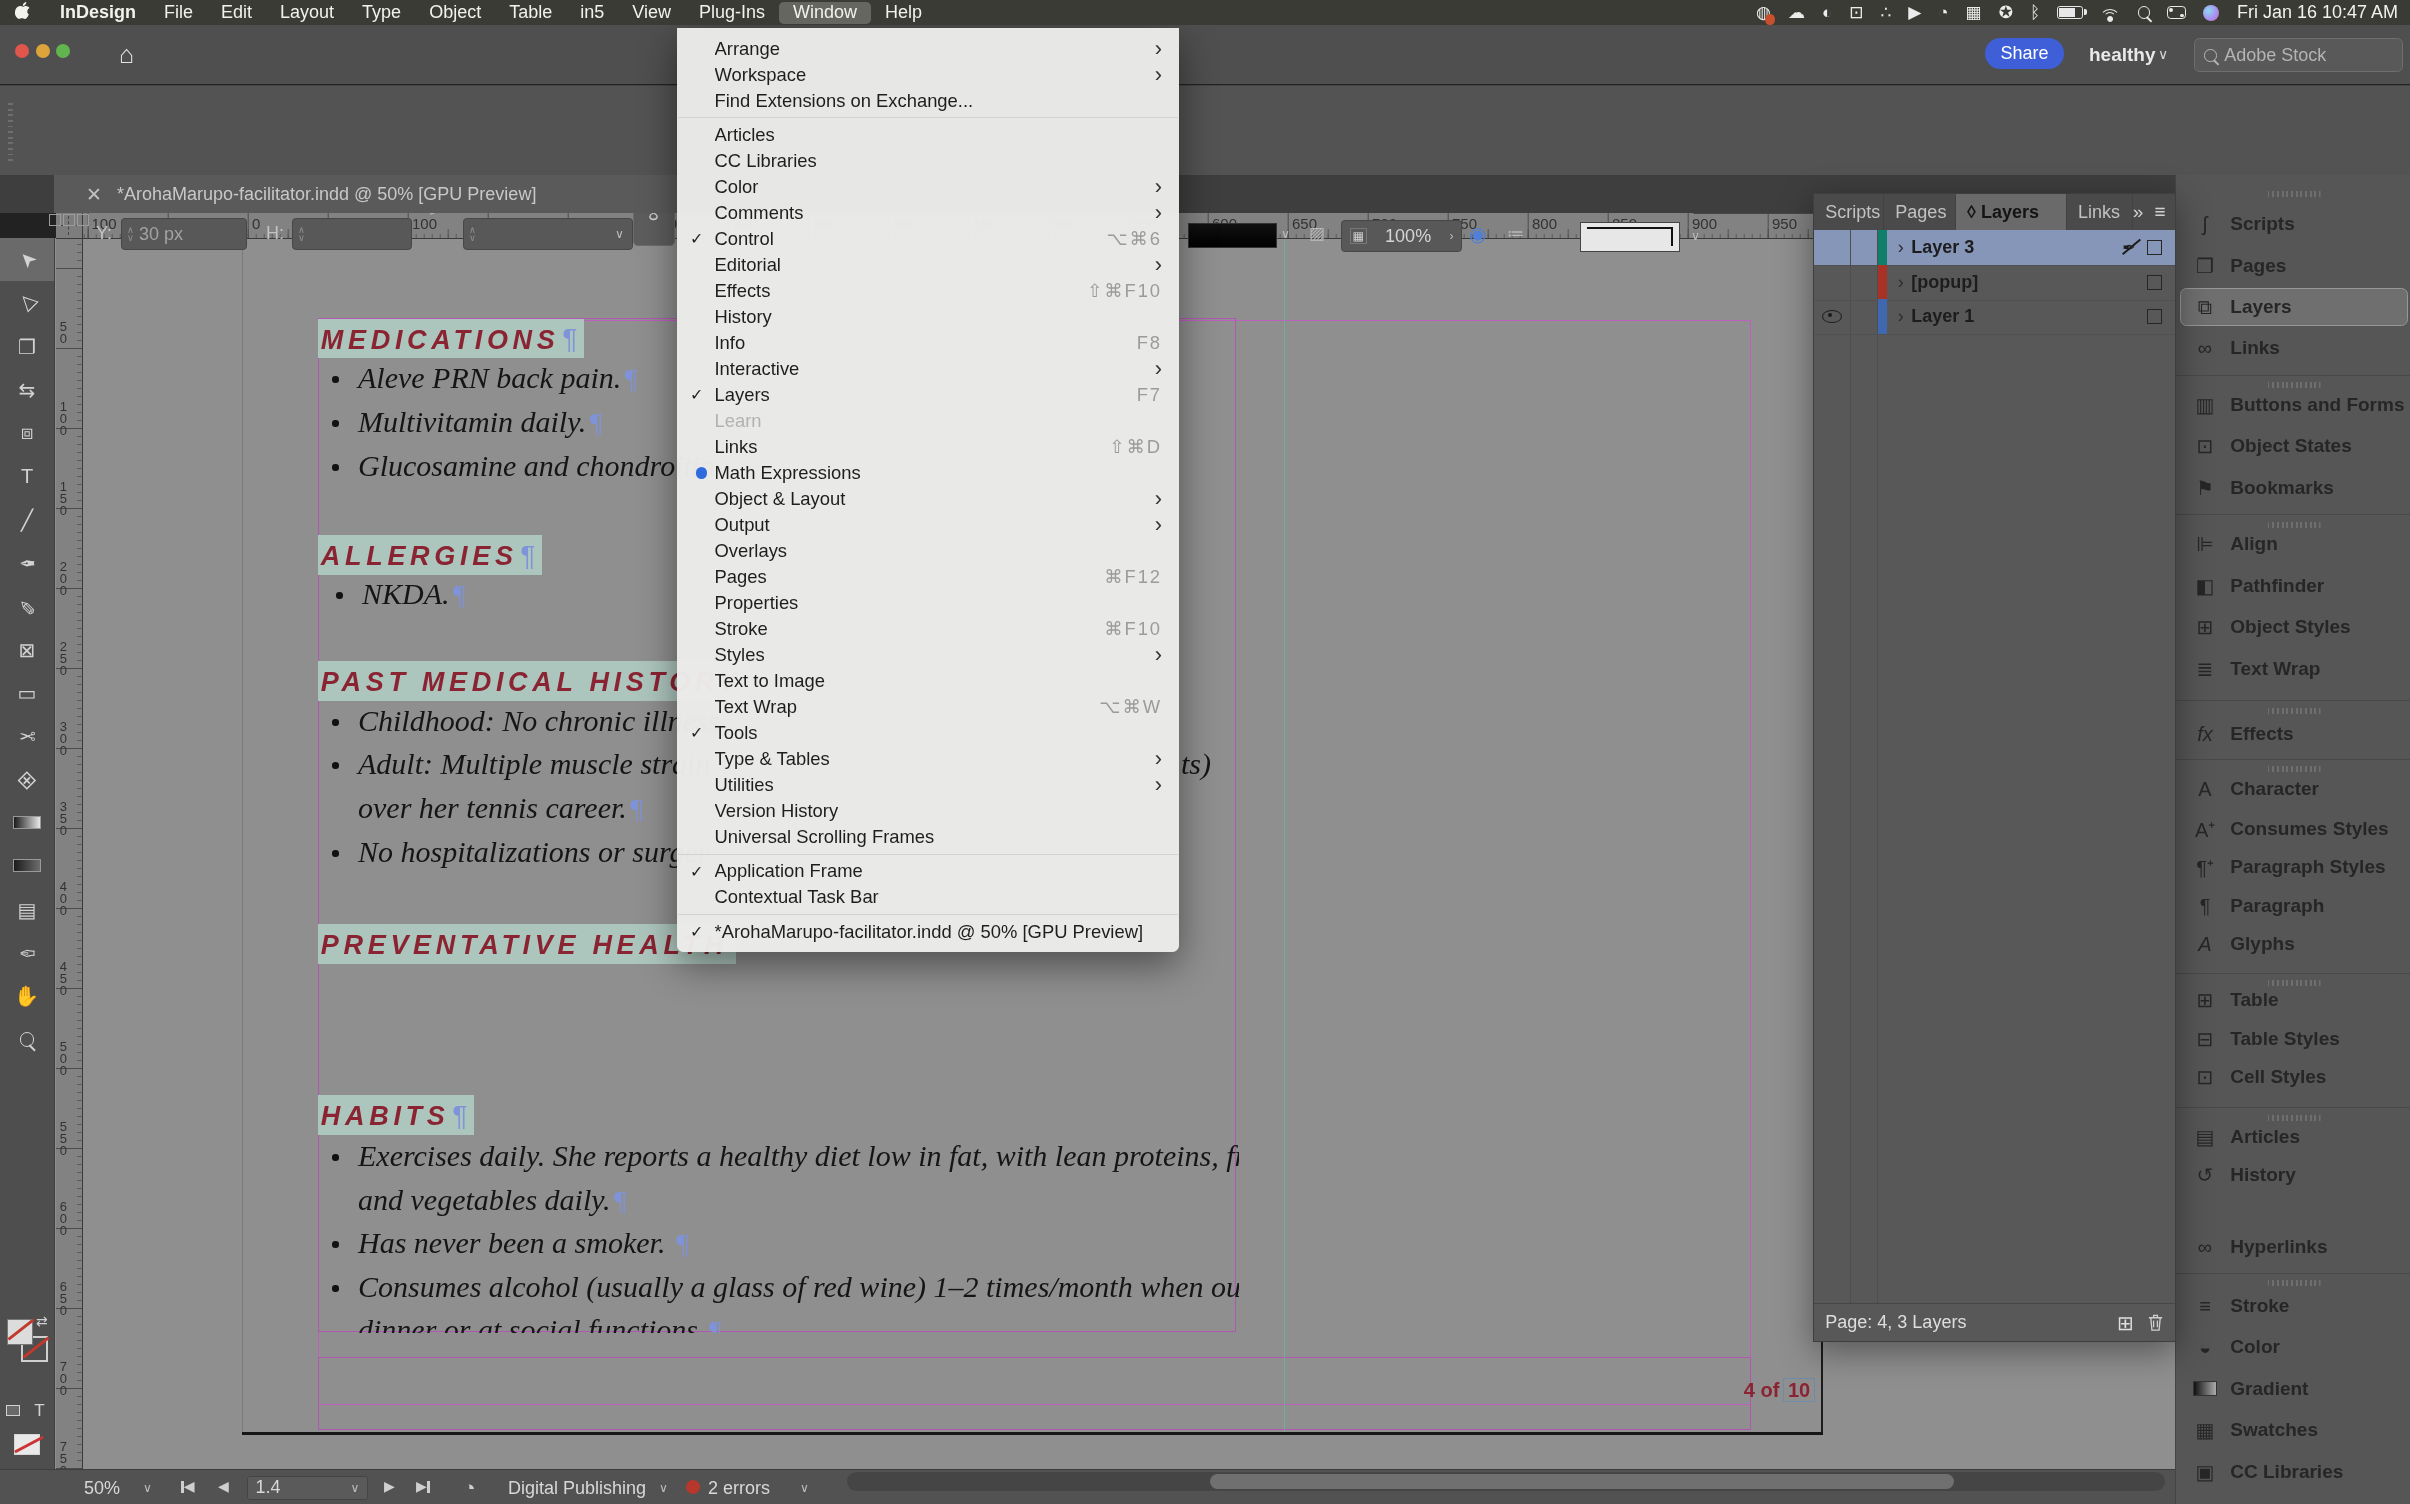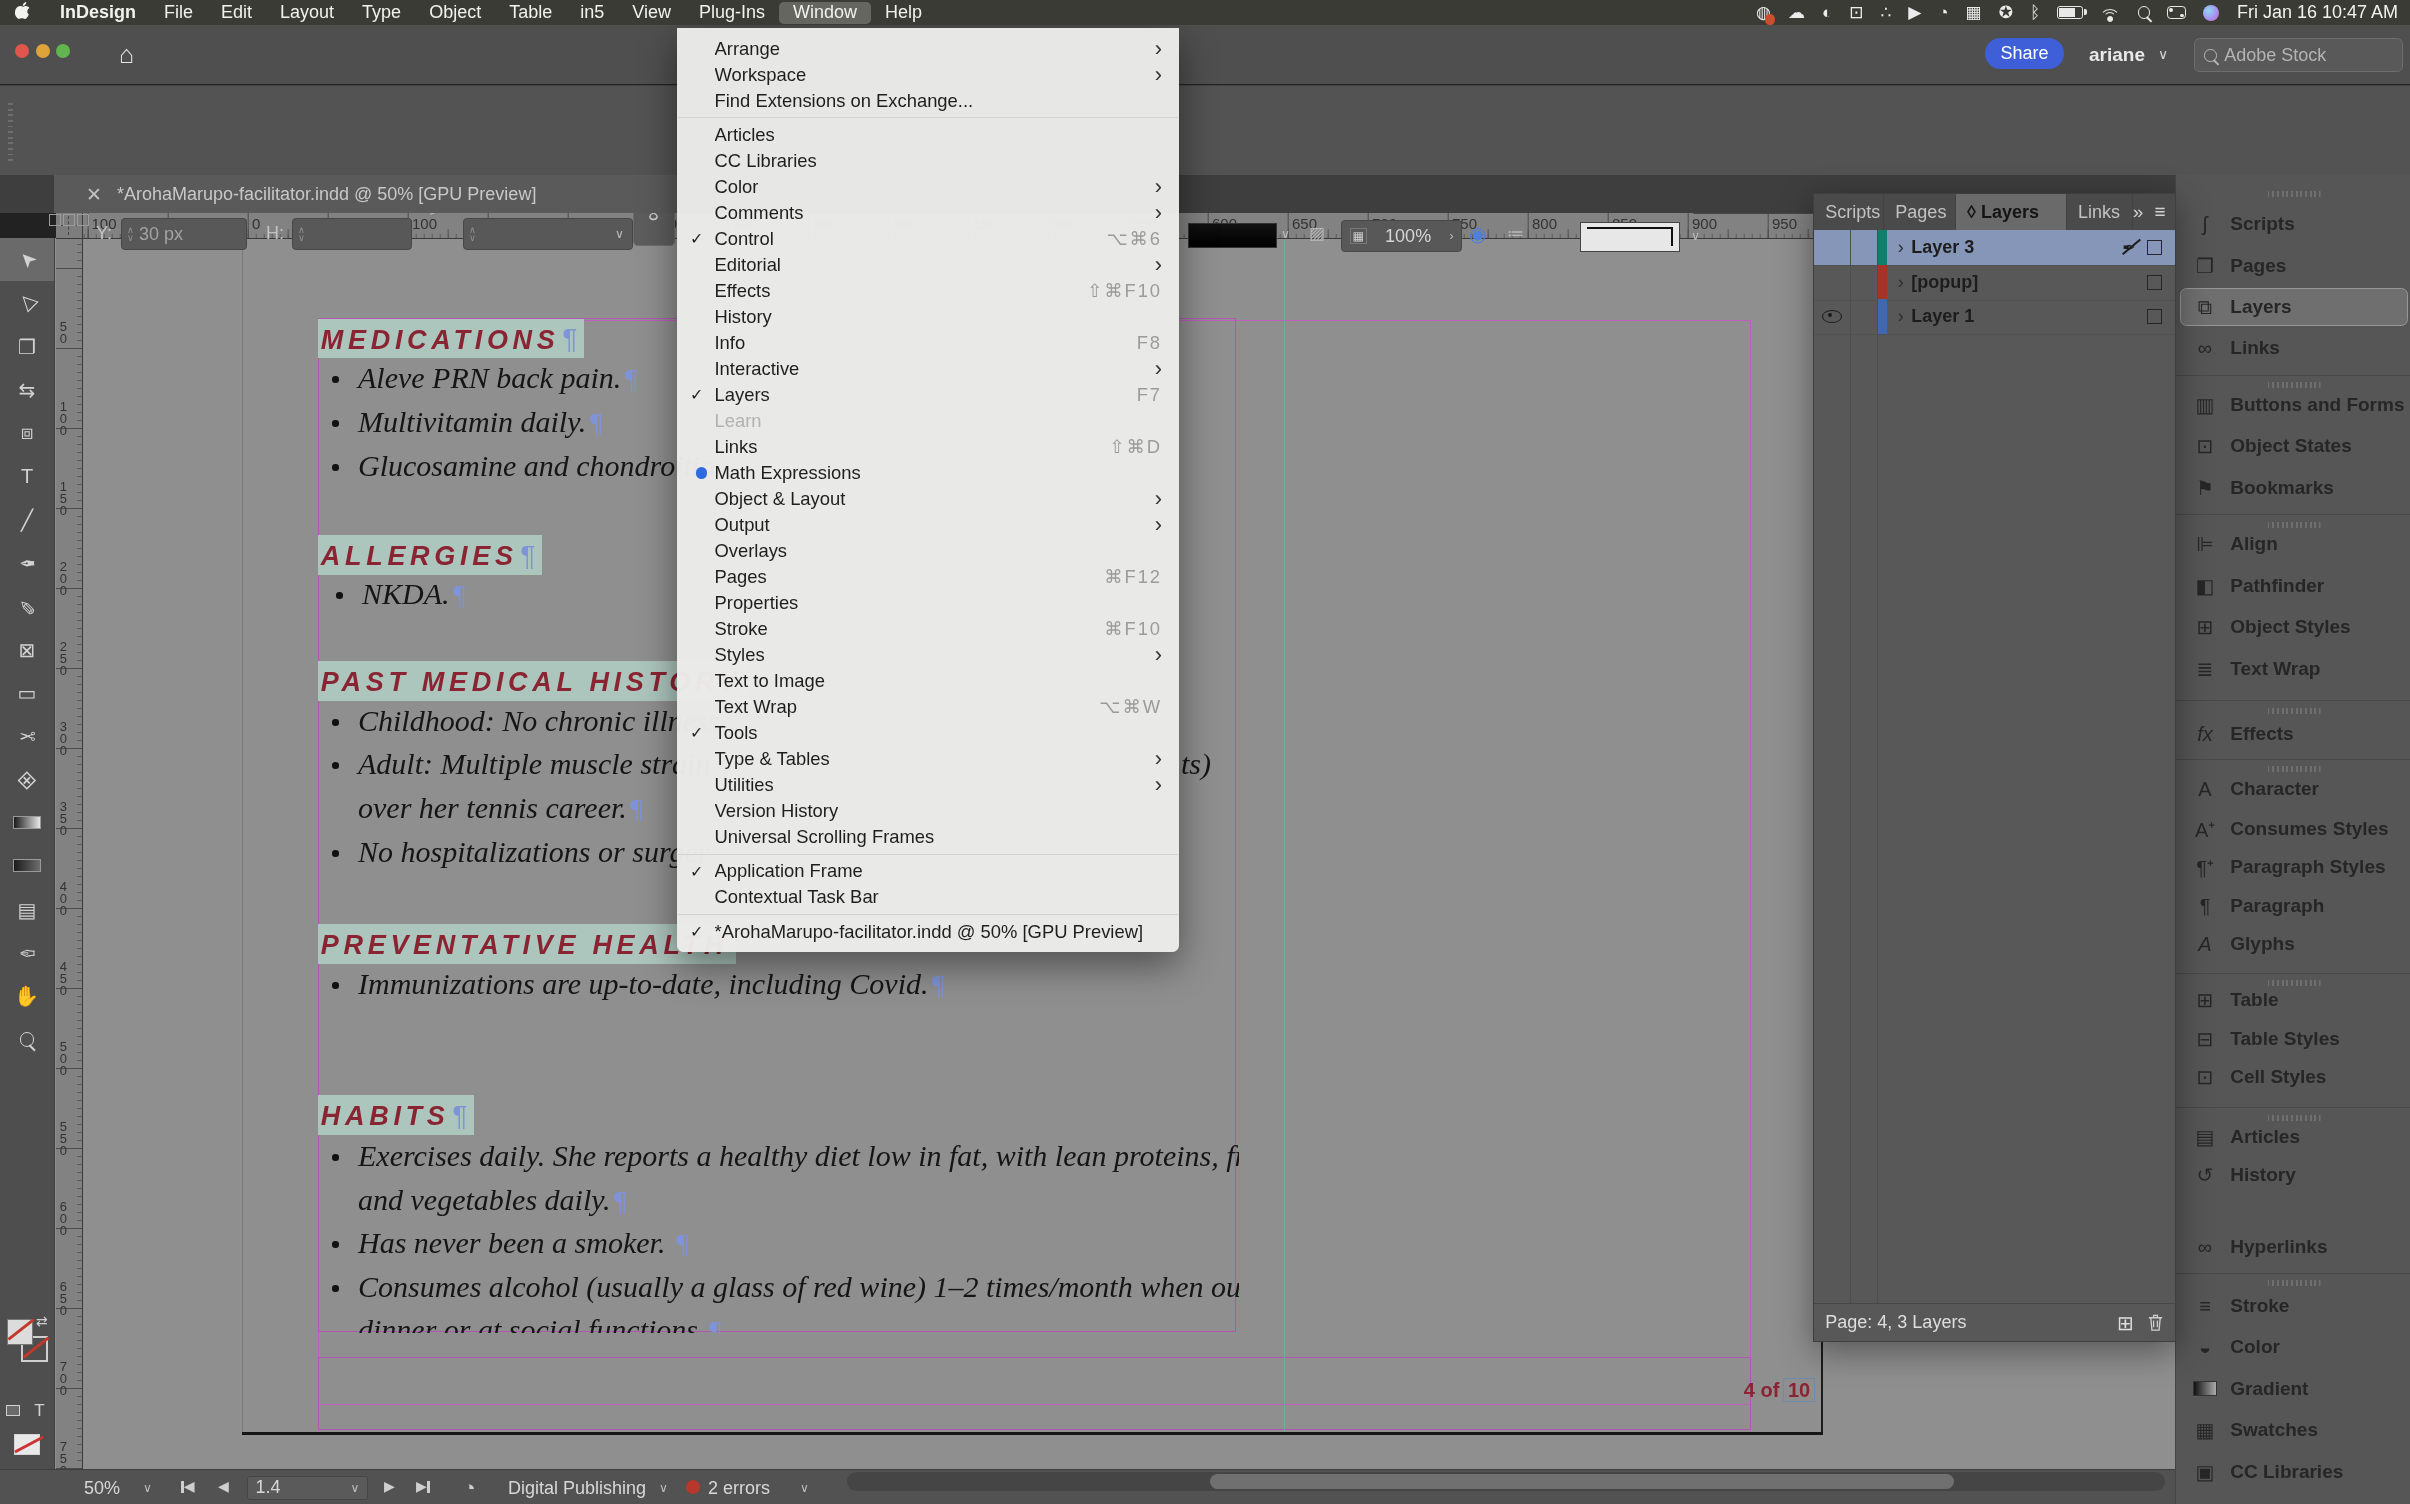--- a/index.html
+++ b/index.html
@@ -188,21 +188,20 @@
         <div class="doc-line li" style="left: 40px; top: 139px;"><span class="dot"></span><span>Glucosamine and chondroitin</span></div>
         <div class="doc-line h1" style="left: 0px; top: 228px;"><span class="hl"><b>ALLERGIES</b><span class="pil">¶</span></span></div>
         <div class="doc-line li" style="left: 44px; top: 267px;"><span class="dot"></span><span>NKDA.</span><span class="pil">¶</span></div>
         <div class="doc-line h1" style="left: 0px; top: 354px;"><span class="hl"><b>PAST MEDICAL HISTORY</b></span></div>
         <div class="doc-line li" style="left: 40px; top: 394px;"><span class="dot"></span><span>Childhood: No chronic illness</span></div>
         <div class="doc-line li" style="left: 40px; top: 437px;"><span class="dot"></span><span>Adult: Multiple muscle strain</span></div>
         <div class="doc-line frag" style="left: 863px; top: 437px;"><span>ts)</span></div>
         <div class="doc-line cont" style="left: 40px; top: 481px;"><span>over her tennis career.</span><span class="pil">¶</span></div>
         <div class="doc-line li" style="left: 40px; top: 525px;"><span class="dot"></span><span>No hospitalizations or surger</span></div>
         <div class="doc-line h1" style="left: 0px; top: 617px;"><span class="hl"><b>PREVENTATIVE HEALTH</b></span></div>
-        <div class="doc-line li" style="left: 40px; top: 657px;"><span class="dot"></span><span>Immunizations are up-to-date, including Covid.</span><span class="pil">¶</span></div>
         <div class="doc-line h1" style="left: 0px; top: 788px;"><span class="hl"><b>HABITS</b><span class="pil">¶</span></span></div>
         <div class="doc-line li" style="left: 40px; top: 829px;"><span class="dot"></span><span>Exercises daily. She reports a healthy diet low in fat, with lean proteins, fruits,</span></div>
         <div class="doc-line cont" style="left: 40px; top: 873px;"><span>and vegetables daily.</span><span class="pil">¶</span></div>
         <div class="doc-line li" style="left: 40px; top: 916px;"><span class="dot"></span><span>Has never been a smoker. </span><span class="pil">¶</span></div>
         <div class="doc-line li" style="left: 40px; top: 960px;"><span class="dot"></span><span>Consumes alcohol (usually a glass of red wine) 1–2 times/month when out for</span></div>
         <div class="doc-line cont" style="left: 40px; top: 1003px;"><span>dinner or at social functions </span><span class="pil">¶</span></div>
       </div>
     <div id="pagenum"><span>4 of</span><span class="box">10</span></div>
   </div>
 
@@ -382,21 +381,21 @@
         <span id="clock">Fri Jan 16  10:47 AM</span>
       </span>
   </div>
 
   <div id="titlebar">
     <span class="tl" style="left:15px;background:#e0564d;"></span>
     <span class="tl" style="left:36px;background:#dfa33c;"></span>
     <span class="tl" style="left:56px;background:#62b54e;"></span>
     <span id="home-btn">⌂</span>
     <span id="share-btn">Share</span>
-    <span id="ws-name">ariane</span>
+    <span id="ws-name">healthy</span>
     <span id="ws-caret">∨</span>
     <span id="stock-search">
       <span class="mag"></span>
       <span>Adobe Stock</span>
     </span>
   </div>
 
   <div id="controlbar">
     <span class="grip"></span>
     <span class="proxy">

